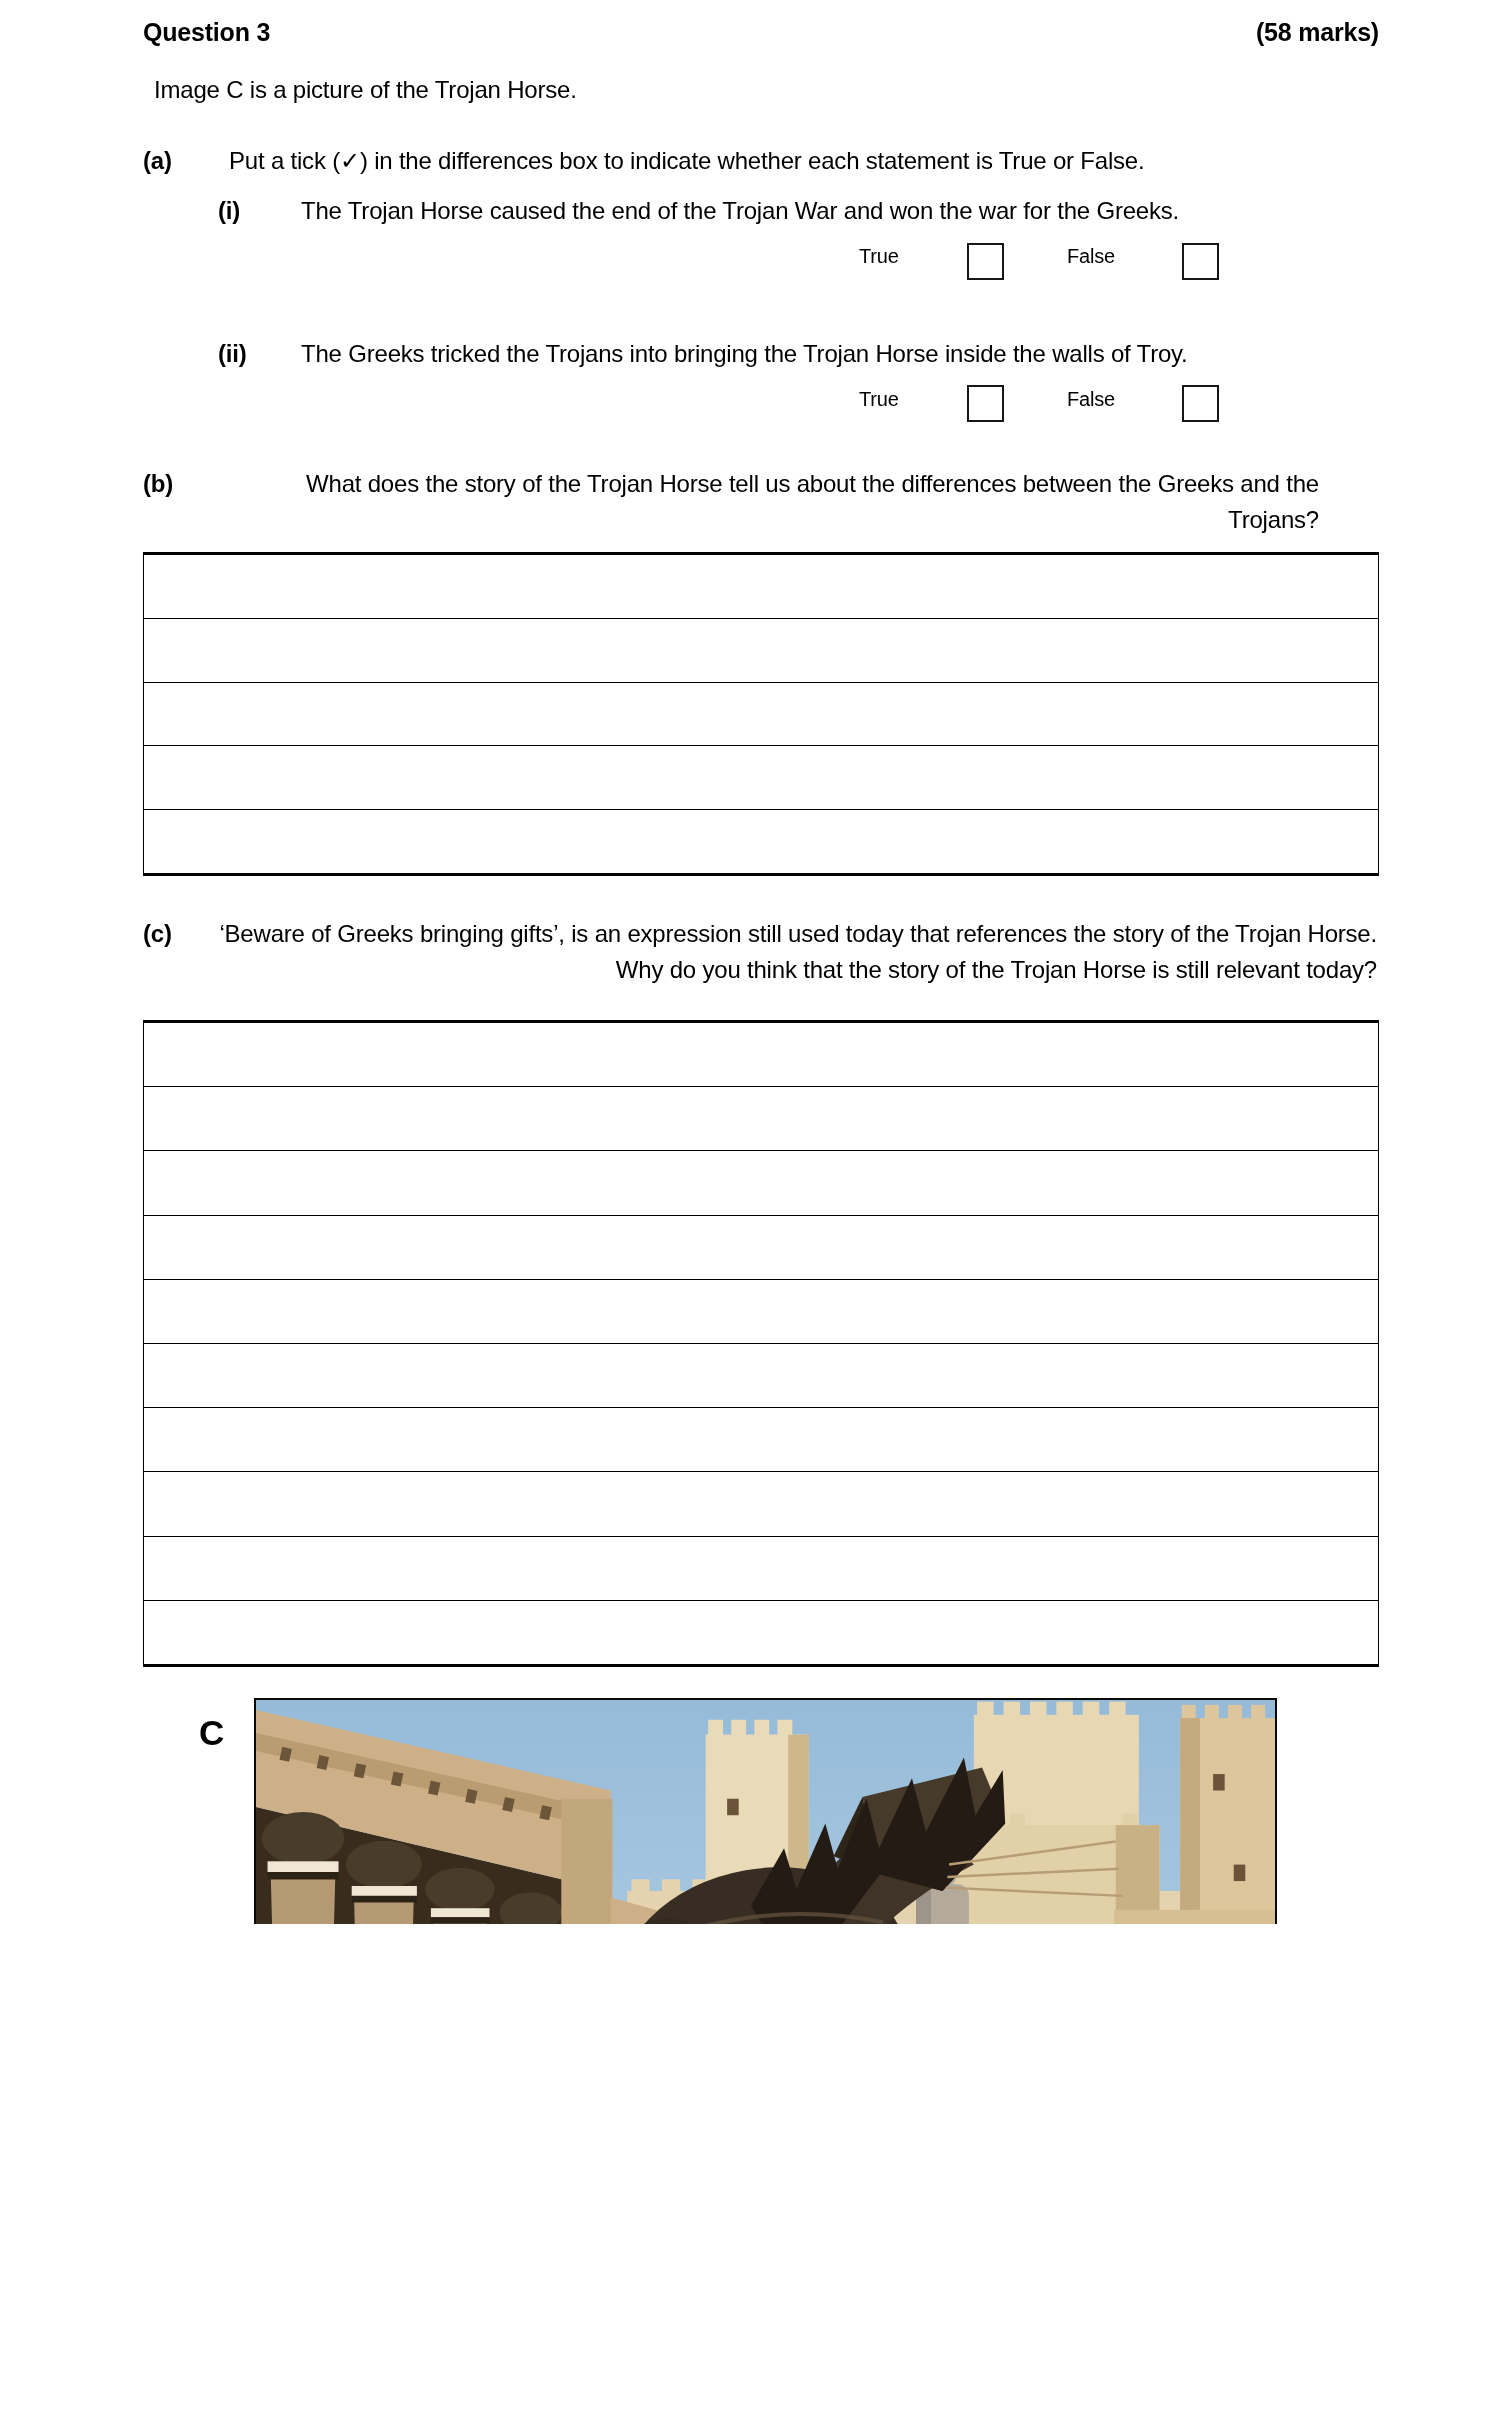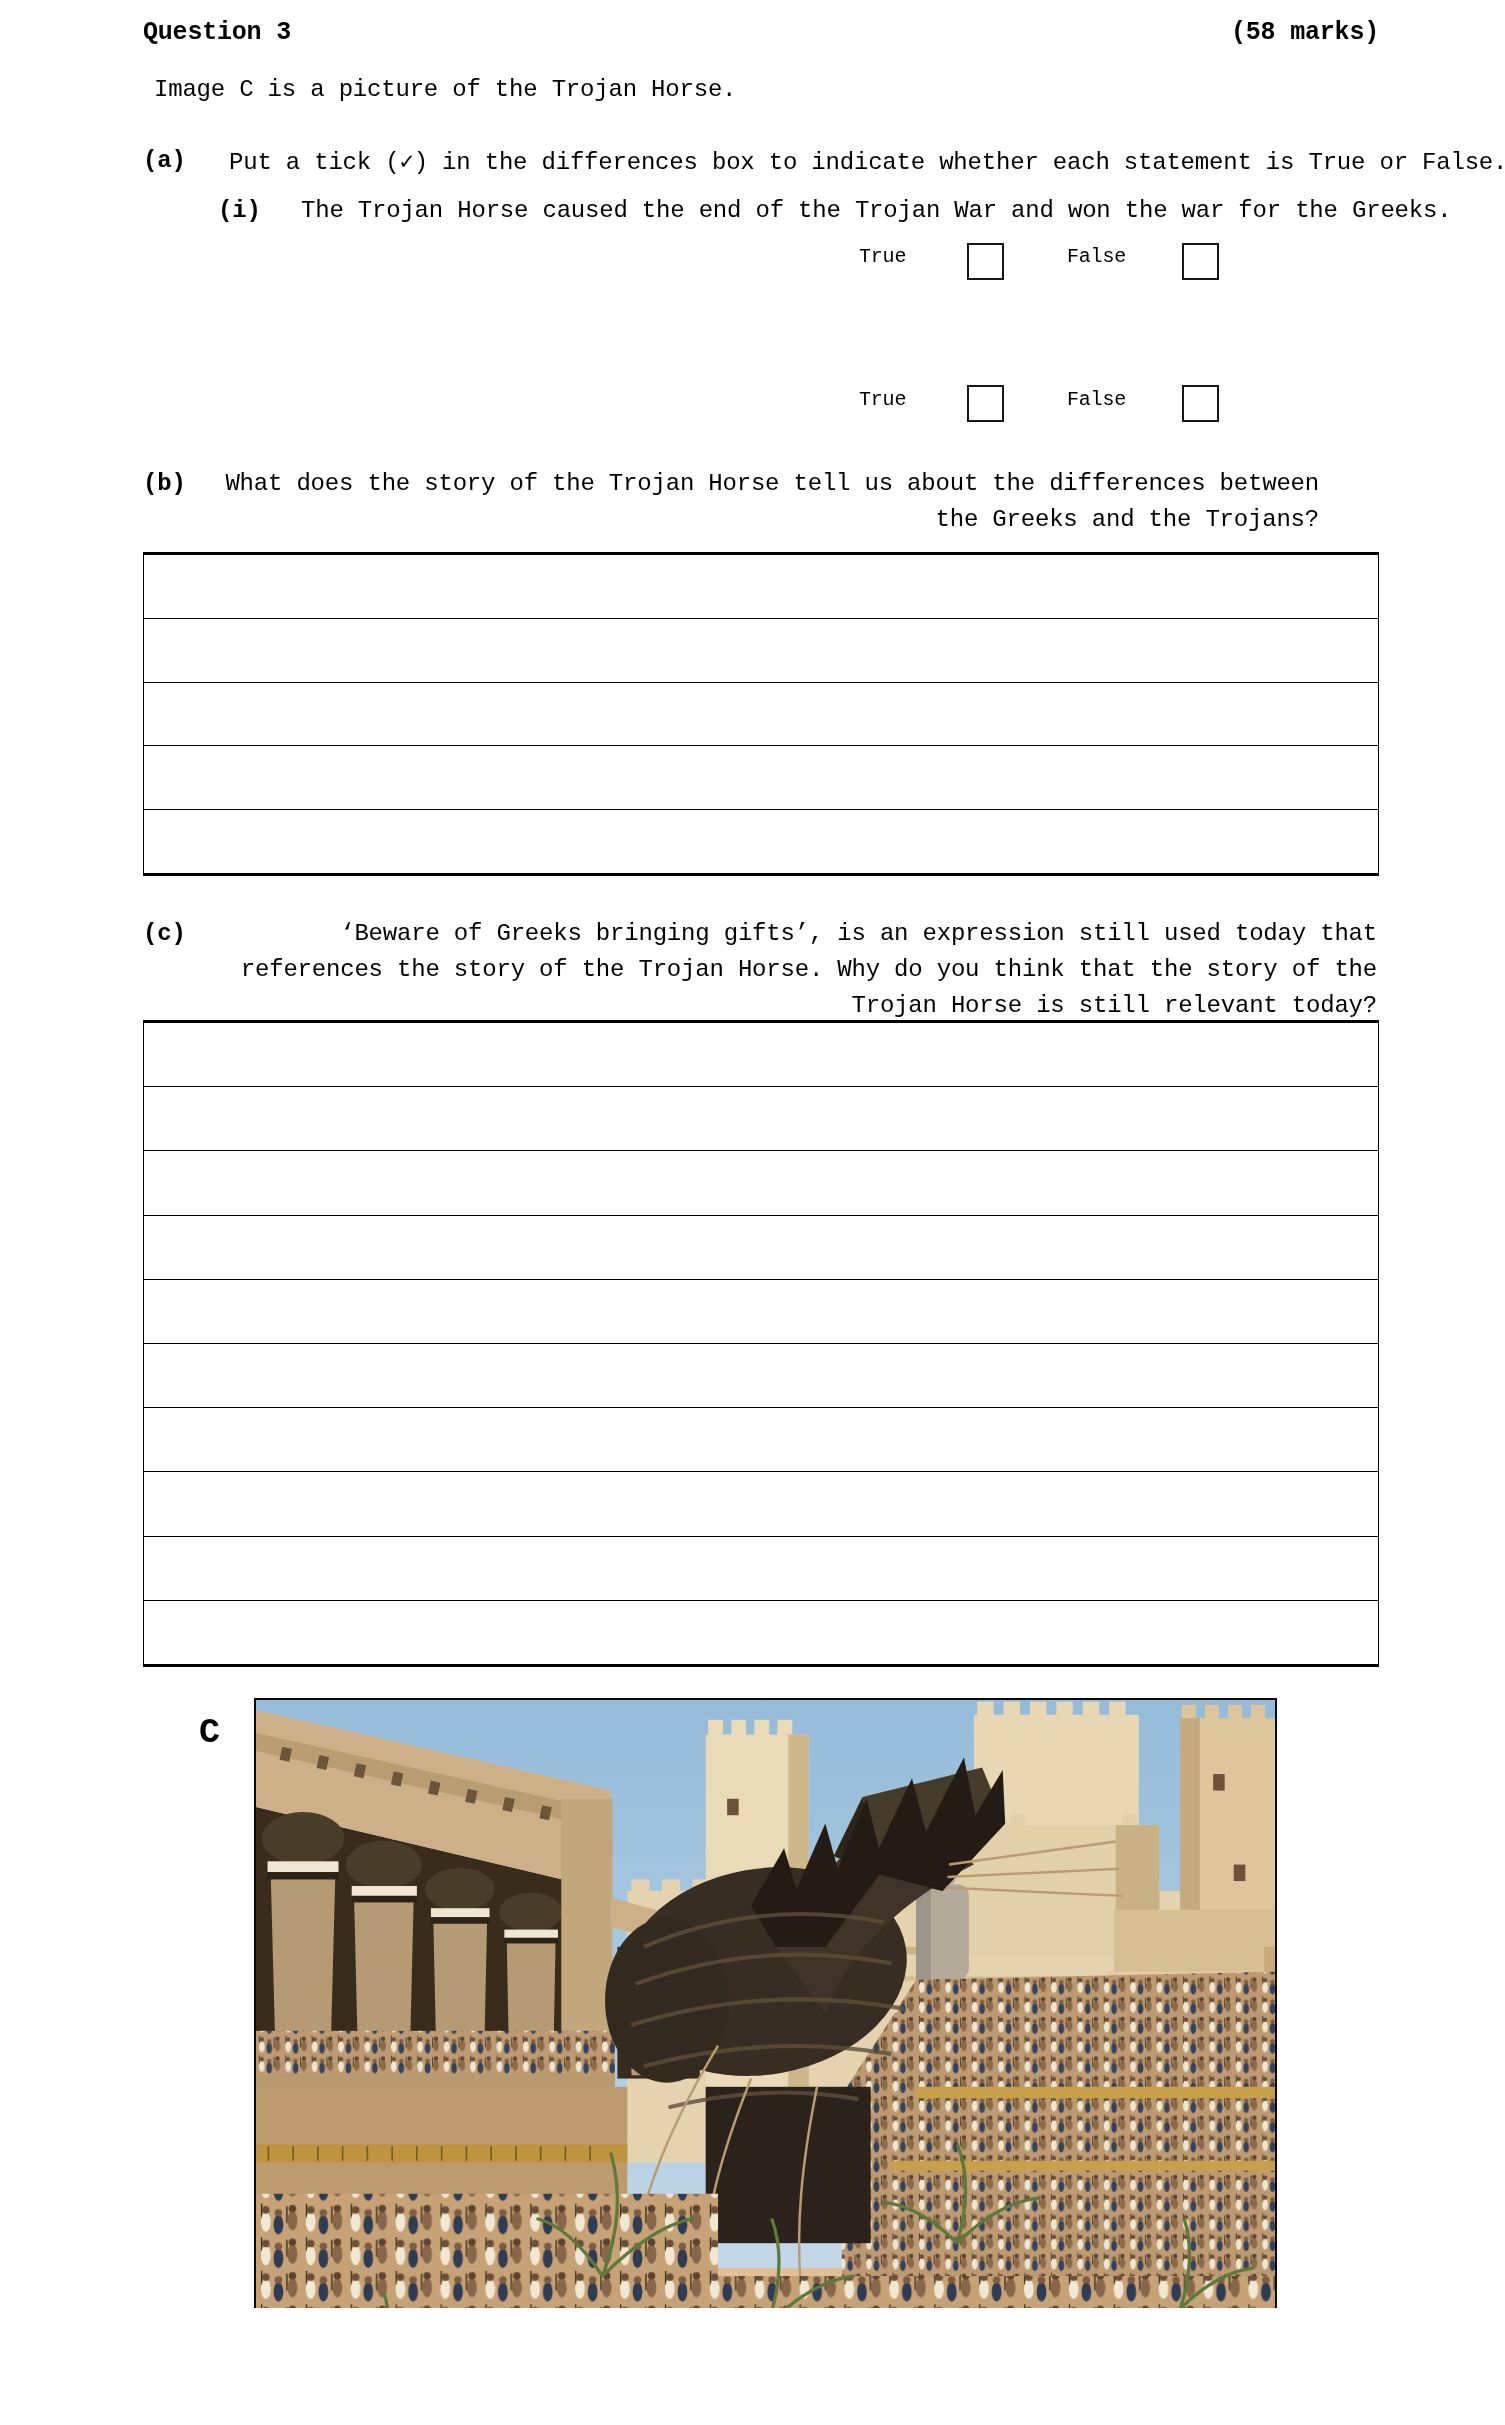--- a/index.html
+++ b/index.html
@@ -1,19 +1,19 @@
 <!DOCTYPE html>
 <html style="font-size:13.3px"><head>
 <meta charset="utf-8">
 <style>
   * { margin:0; padding:0; box-sizing:border-box; }
   html,body { background:#ffffff; }
   .page {
-    position:relative; width:1506px; height:2308px; background:#ffffff;
-    font-family:Liberation Mono, monospace; color:#000;
+    position:relative; width:1506px; height:1924px; background:#ffffff;
+    font-family:Liberation Sans, sans-serif; color:#000;
     font-size:24px; letter-spacing:-0.2px;
   }
   .abs { position:absolute; }
   .oneline { white-space:nowrap;margin-left:11px; }
   .qheader { left:143px; top:18px; width:1236px; display:flex; justify-content:space-between; font-size:25px; font-weight:bold; }
   .intro { left:143px; top:76px; }
   .part { display:flex; }
   .part-label { width:75px; flex:0 0 75px; font-weight:bold; }
   .sub-label { width:72px; flex:0 0 72px; font-weight:bold; }
   .wrapblock { line-height:36px;text-align:right; }
@@ -55,20 +55,24 @@
   <div class="abs part" style="left:218px; top:197px; width:1193px;">
     <span class="sub-label">(i)</span>
     <span class="oneline">The Trojan Horse caused the end of the Trojan War and won the war for the Greeks.</span>
   </div>
 
   <span class="abs tf-label" style="left:859px; top:245px;">True</span>
   <div class="abs cb" style="left:967px; top:243px;"></div>
   <span class="abs tf-label" style="left:1067px; top:245px;">False</span>
   <div class="abs cb" style="left:1182px; top:243px;"></div>
 
+  <div class="abs part" style="left:218px; top:340px; width:1193px;">
+    <span class="sub-label">(ii)</span>
+    <span class="oneline">The Greeks tricked the Trojans into bringing the Trojan Horse inside the walls of Troy.</span>
+  </div>
 
   <span class="abs tf-label" style="left:859px; top:388px;">True</span>
   <div class="abs cb" style="left:967px; top:385px;"></div>
   <span class="abs tf-label" style="left:1067px; top:388px;">False</span>
   <div class="abs cb" style="left:1182px; top:385px;"></div>
 
   <div class="abs part" style="left:143px; top:466px;">
     <span class="part-label" style="line-height:36px;">(b)</span>
     <span class="wrapblock" style="width:1101px;">What does the story of the Trojan Horse tell us about the differences between the Greeks and the Trojans?</span>
   </div>

